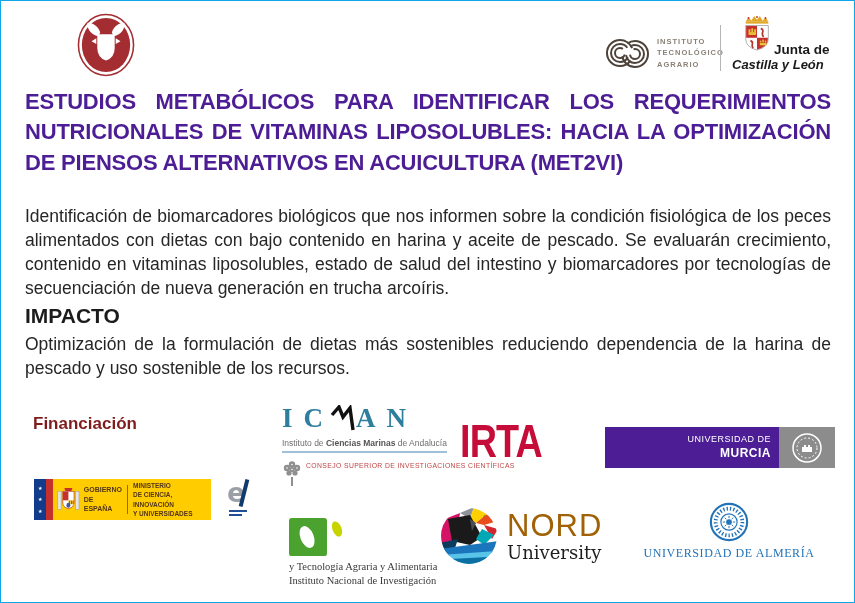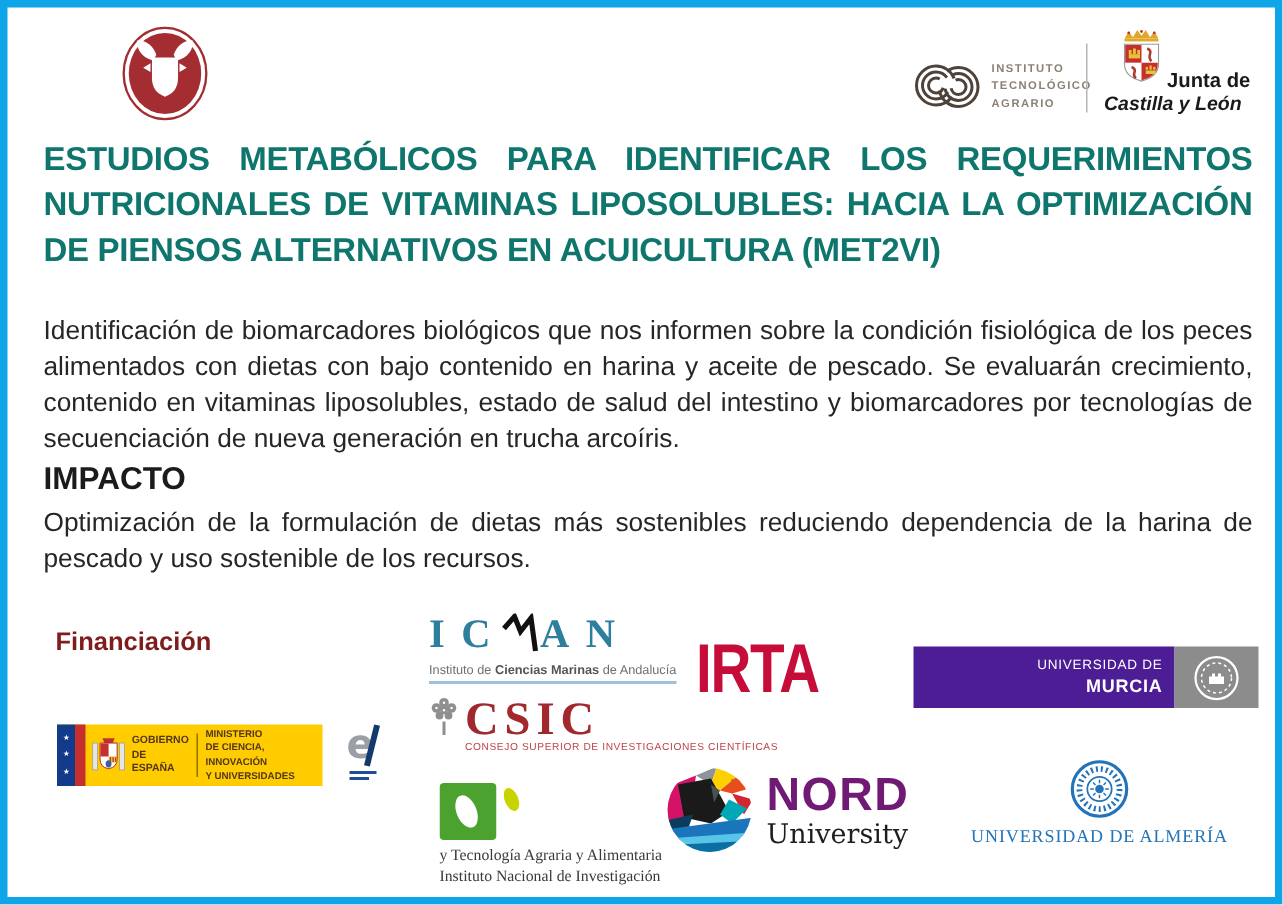--- a/index.html
+++ b/index.html
@@ -1,32 +1,32 @@
 <!DOCTYPE html>
 <html><head>
 <meta charset="utf-8">
 <style>
   html,body{margin:0;padding:0;background:#e9e9e9;}
   .page{
     position:relative;width:855px;height:603px;background:#ffffff;
-    border:5px solid #0ea5e9;box-sizing:border-box;overflow:hidden;
+    border:1px solid #0ea5e9;box-sizing:border-box;overflow:hidden;
     font-family:"Liberation Sans",sans-serif;margin:0 auto;
   }
   
   .bull{position:absolute;left:76px;top:12px;}
   .itacyl{position:absolute;left:604px;top:34px;display:flex;align-items:center;}
   .itacyl-text{margin-left:6px;font-size:7.5px;letter-spacing:1px;color:#8a8177;font-weight:bold;line-height:1.5;}
   .header-divider{position:absolute;left:719px;top:24px;width:1px;height:46px;background:#b5b5b5;}
   .junta{position:absolute;left:731px;top:12px;width:112px;height:62px;}
   .junta-crest{position:absolute;left:8px;top:0;}
   .junta-l1{position:absolute;left:42px;top:29px;font-size:13.5px;font-weight:bold;color:#1a1a1a;}
   .junta-l2{position:absolute;left:0px;top:44px;font-size:13px;font-weight:bold;color:#1a1a1a;white-space:nowrap;font-style:italic;}
   
   .title{position:absolute;left:24px;top:86px;width:806px;font-size:22px;font-weight:bold;
-         color:#0f766e;text-align:justify;line-height:1.38;letter-spacing:-0.2px;}
+         color:#4c1d95;text-align:justify;line-height:1.38;letter-spacing:-0.2px;}
   .summary{position:absolute;left:24px;top:204px;width:806px;font-size:17.5px;color:#262626;
          text-align:justify;line-height:1.37;}
   .impacto-h{position:absolute;left:24px;top:303px;font-size:21px;font-weight:bold;color:#1b1b1b;}
   .impact-p{position:absolute;left:24px;top:332px;width:806px;font-size:17.5px;color:#262626;
          text-align:justify;line-height:1.37;}
   .funding{position:absolute;left:32px;top:413px;font-size:17px;font-weight:bold;color:#7f1d1d;}
   
   .gob{position:absolute;left:33px;top:478px;width:177px;height:41px;display:flex;background:#FFCC00;}
   .gob-flag{width:13px;background:#123C8B;display:flex;flex-direction:column;justify-content:space-evenly;align-items:center;}
   .gob-flag span{color:#fff;font-size:5px;line-height:1;}
@@ -64,21 +64,21 @@
   .murcia-seal{width:56px;background:#8C8C8C;display:flex;align-items:center;justify-content:center;}
   
   .inia{position:absolute;left:288px;top:517px;}
   .inia-row{display:flex;align-items:flex-start;}
   .inia-apos{margin:2px 0 0 3px;}
   .inia-acr{font-family:"Liberation Serif",serif;font-size:31px;color:#787878;letter-spacing:7px;margin-left:6px;line-height:38px;}
   .inia-sub{font-family:"Liberation Serif",serif;font-size:10.5px;color:#3a3a3a;line-height:1.3;margin-top:4px;}
   
   .nord{position:absolute;left:439px;top:506px;display:flex;align-items:center;}
   .nord-text{margin-left:9px;display:flex;flex-direction:column;}
-  .nord-name{font-size:31px;font-weight:bold;color:#701a75;letter-spacing:1px;line-height:1;}
+  .nord-name{font-size:31px;font-weight:normal;color:#a16207;letter-spacing:1px;line-height:1;}
   .nord-sub{font-family:"DejaVu Serif",serif;font-size:18px;color:#1e1e1e;margin-top:3px;line-height:1;}
   
   .almeria{position:absolute;left:640px;top:500px;width:176px;text-align:center;}
   .almeria-name{font-family:"Liberation Serif",serif;font-size:12px;color:#2273B8;letter-spacing:0.6px;margin-top:3px;white-space:nowrap;}
 </style>
 </head>
 <body>
 
 <div class="page">
 
@@ -217,21 +217,20 @@
           <circle cx="10" cy="9.5" r="2.6"></circle>
       </g>
       <g fill="#ffffff">
         <circle cx="5" cy="8" r="0.8"></circle>
           <circle cx="10" cy="4.5" r="0.8"></circle>
           <circle cx="15" cy="8" r="0.8"></circle>
           <circle cx="10" cy="9.5" r="0.8"></circle>
       </g>
     </svg>
     <div class="csic-txt">
-      <div class="csic-acr">CSIC</div>
       <div class="csic-sub">CONSEJO SUPERIOR DE INVESTIGACIONES CIENTÍFICAS</div>
     </div>
   </div>
 
   <div class="irta">IRTA</div>
 
   <div class="murcia">
     <div class="murcia-main">
       <div class="murcia-l1">UNIVERSIDAD DE</div>
       <div class="murcia-l2">MURCIA</div>

